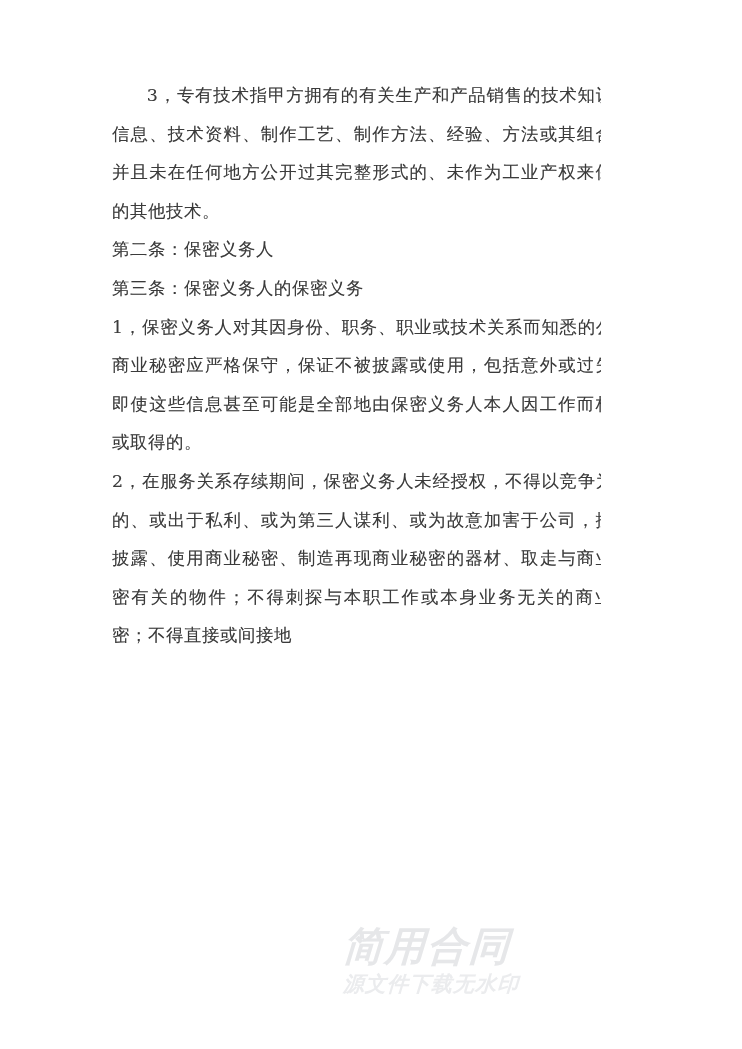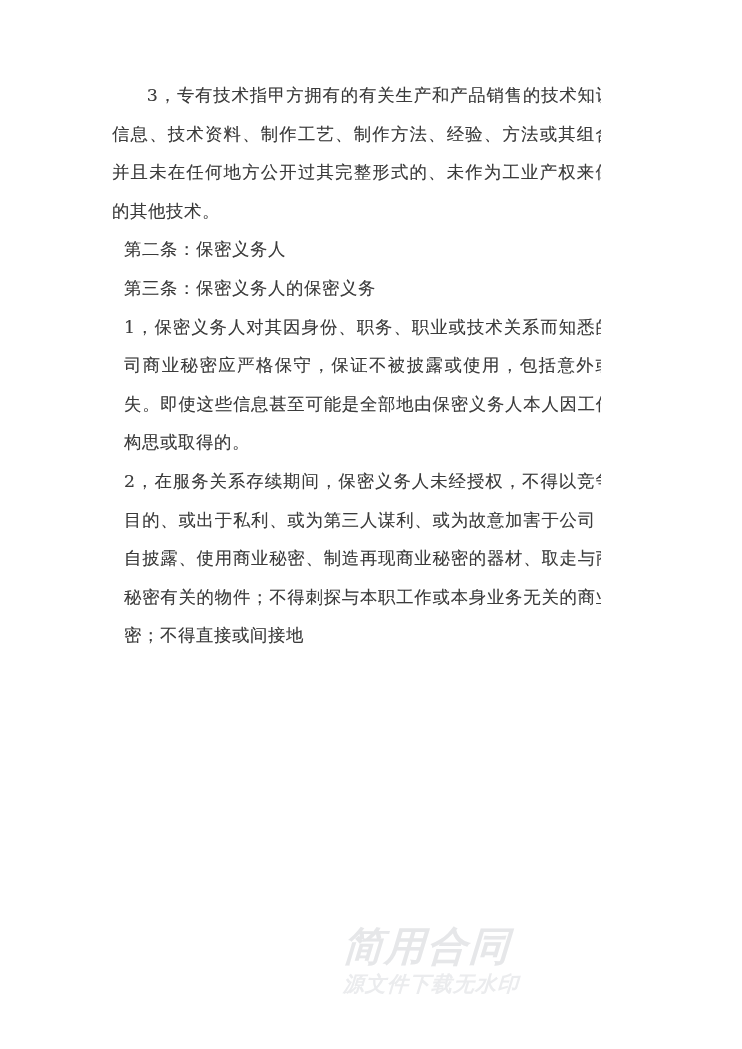--- a/index.html
+++ b/index.html
@@ -30,21 +30,20 @@
     text-align: justify;
     text-justify: inter-character;
     white-space: normal;
     -webkit-font-smoothing: antialiased;
   }
   .para.indent {
     text-indent: 2em;
   }
   .para.heading {
     text-indent: 0;
-    margin-left: 12px;
   }
   
   .para {
     text-shadow: 0 0 0.35px rgba(90,90,90,0.45);
   }
 
   .watermark {
     position: absolute;
     right: 8px;
     bottom: 52px;

